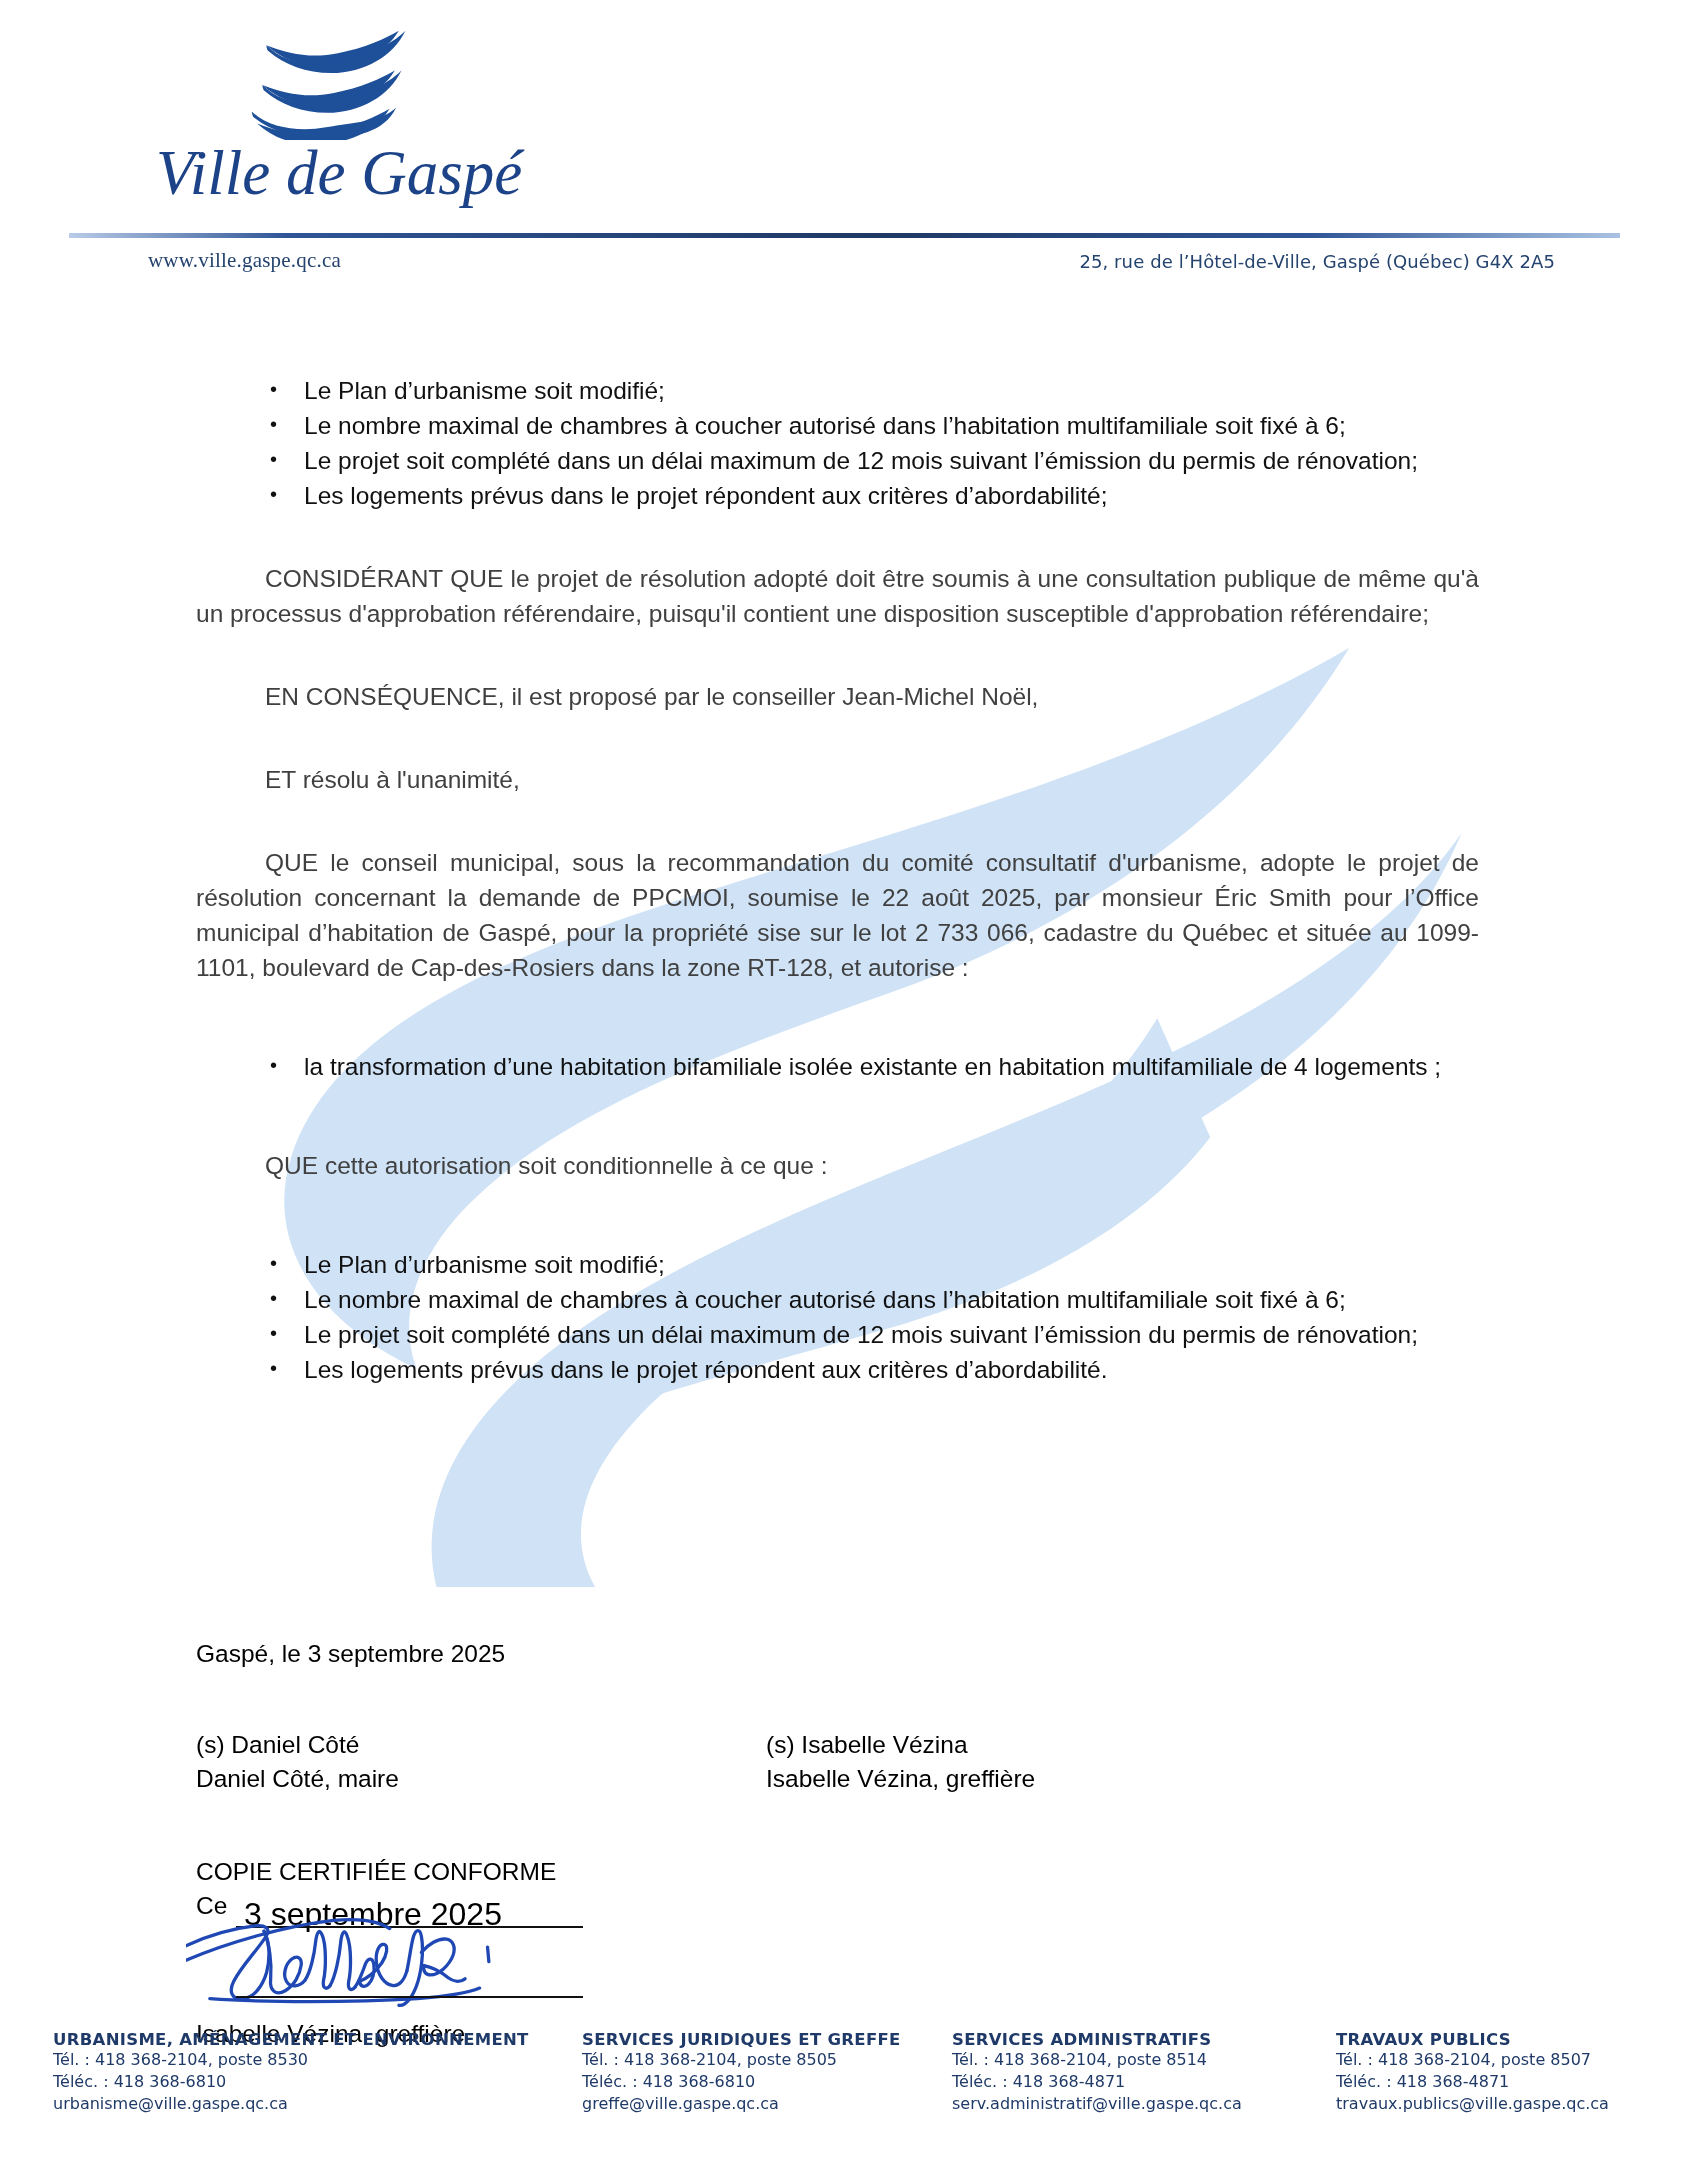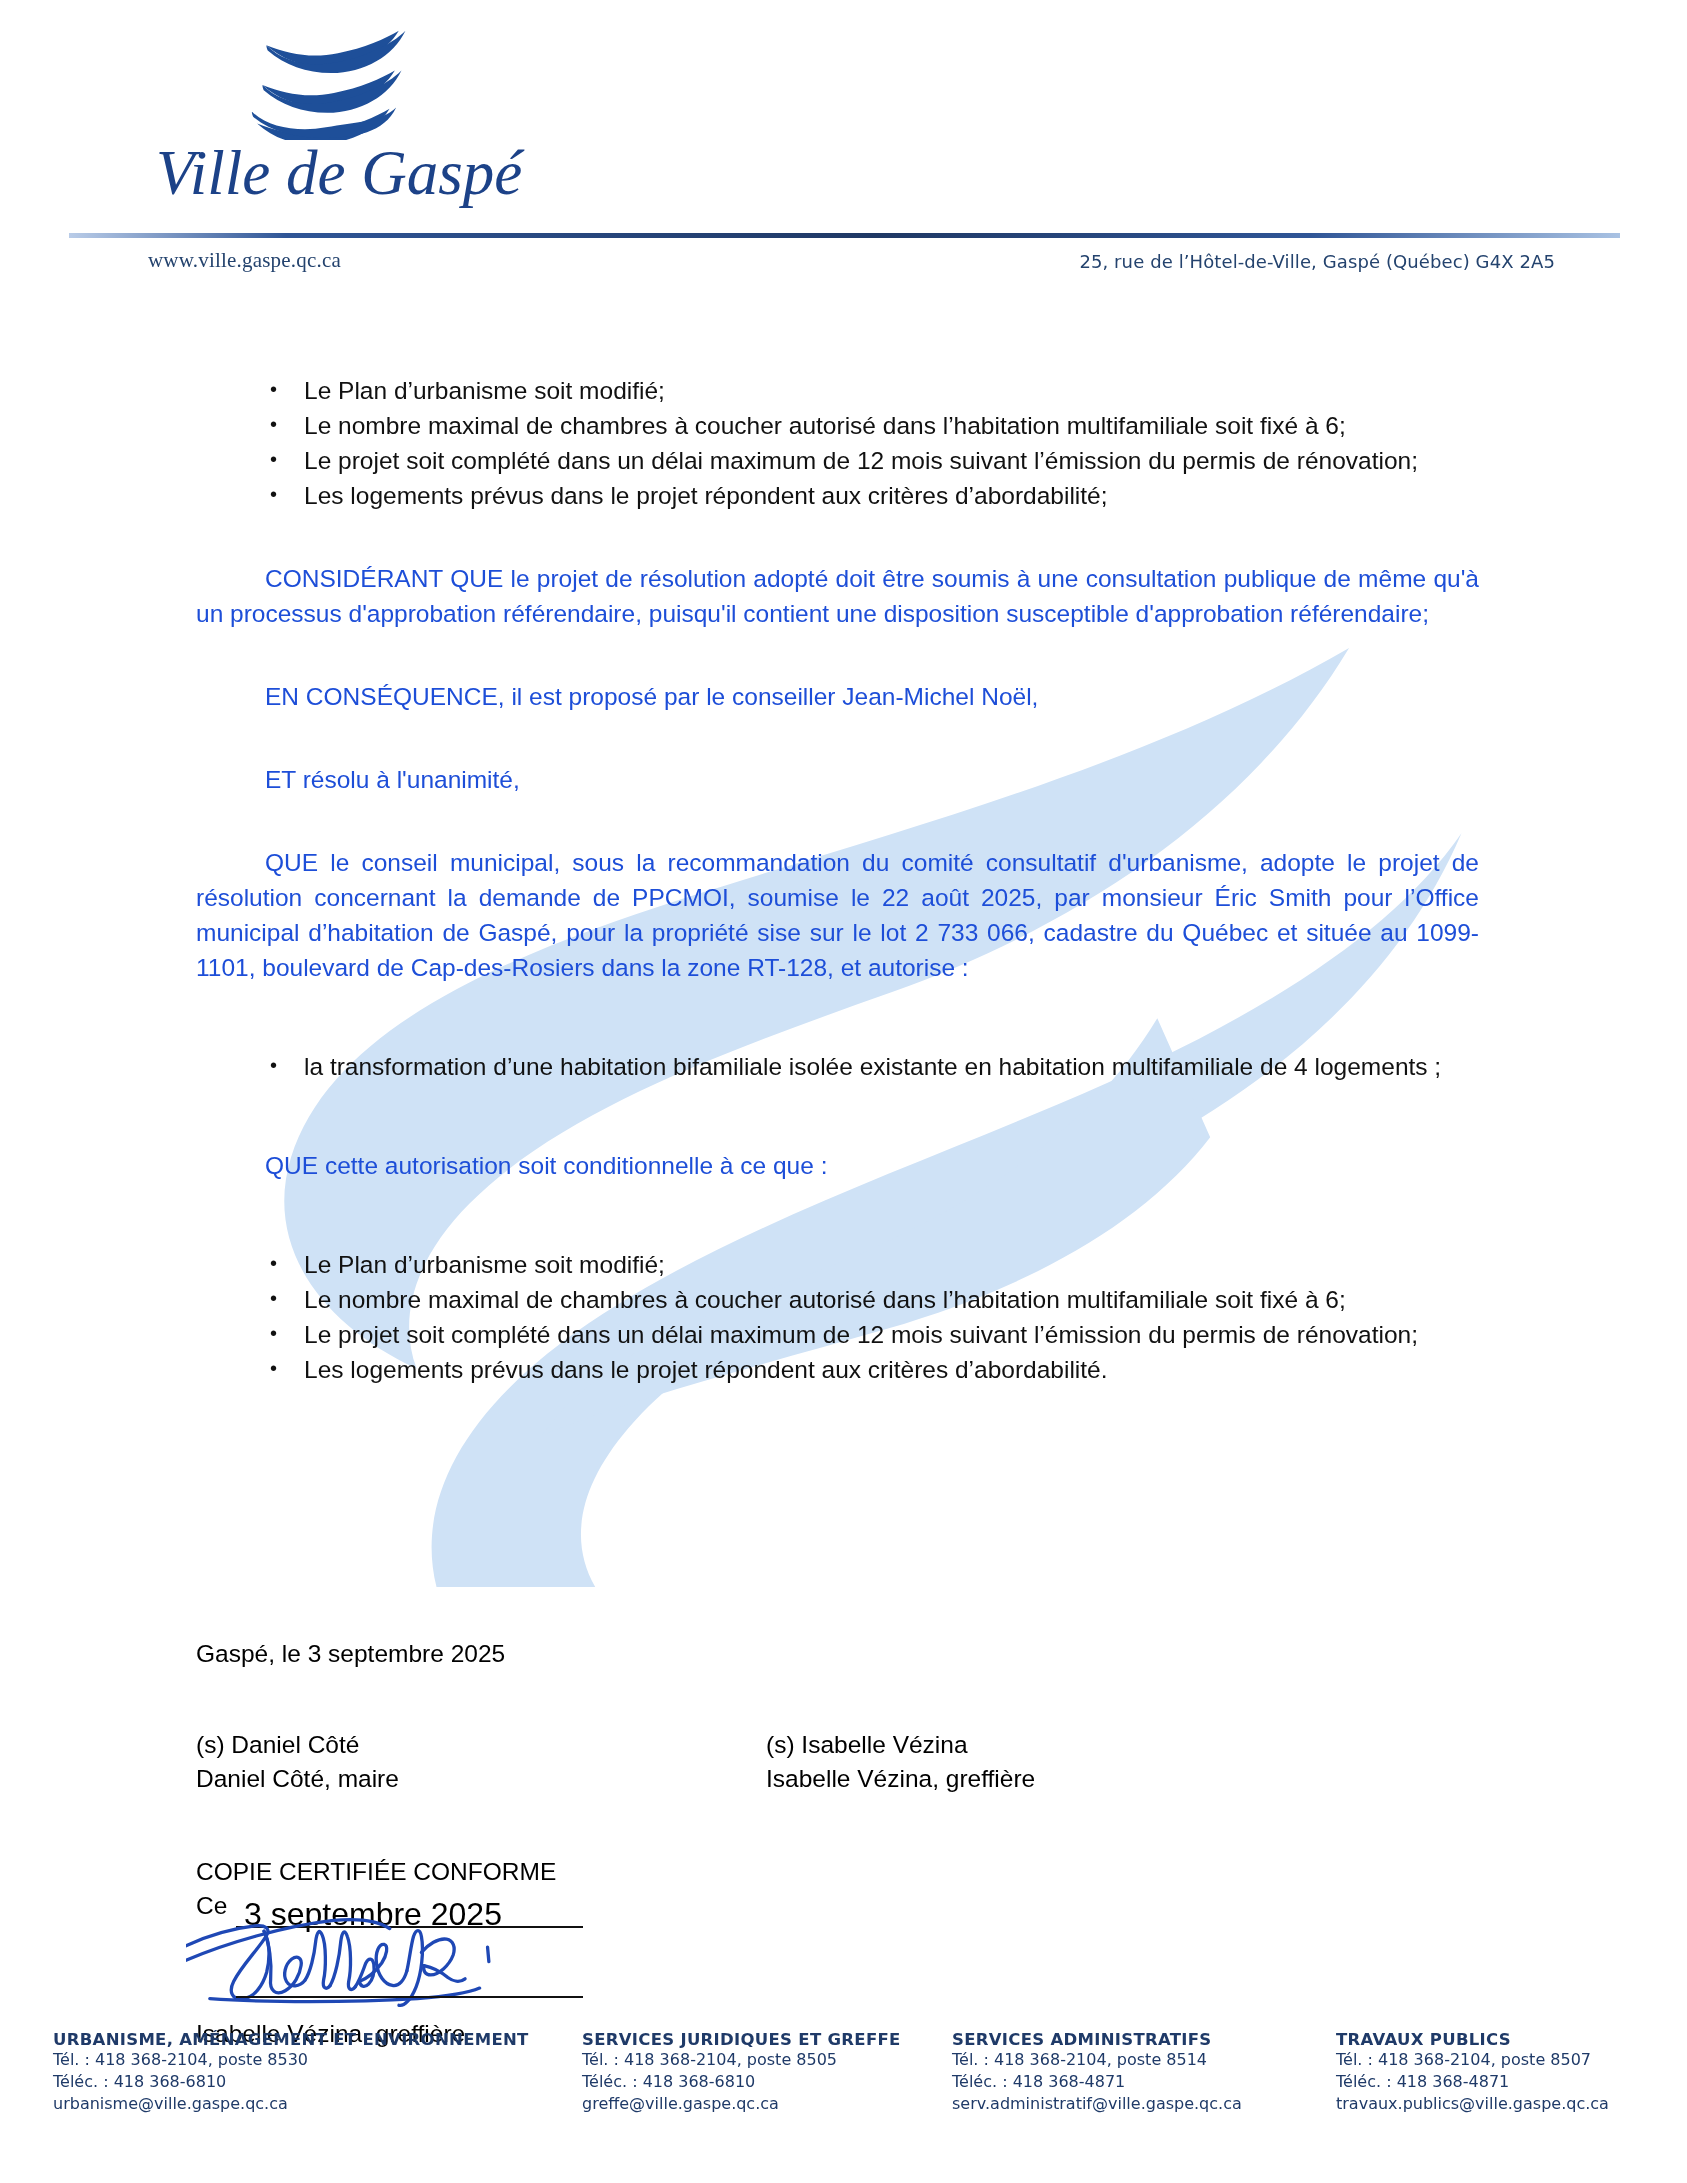--- a/index.html
+++ b/index.html
@@ -115,21 +115,21 @@
     left: 196px;
     top: 357px;
     width: 1283px;
   }
 
   .para {
     font-size: 24.5px;
     line-height: 35px;
     text-align: justify;
     text-justify: inter-word;
-    color: #1d4ed8;
+    color: #404040;
     margin: 0;
   }
   .para.indent {
     text-indent: 69px;
   }
   .para.noindent {
     text-indent: 0;
   }
   .gap-l { height: 48px; }
   .gap-xl { height: 64px; }

